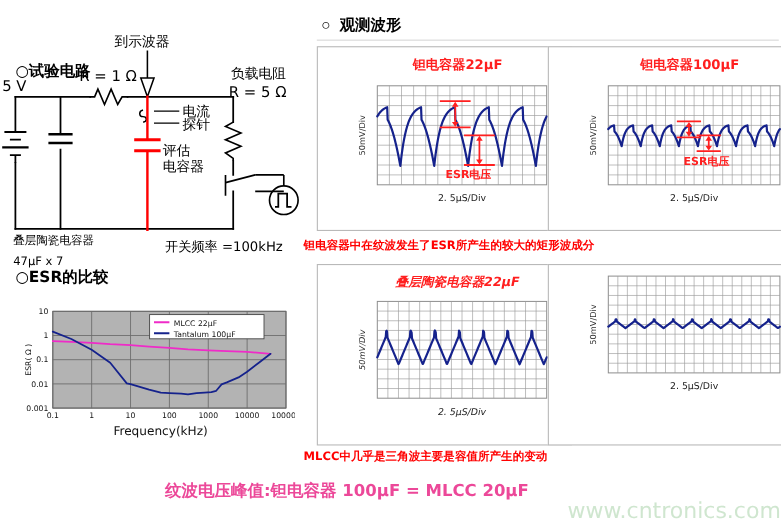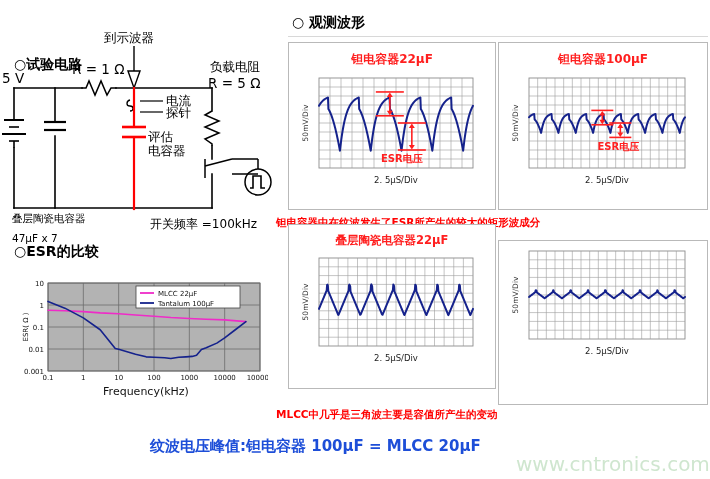--- a/index.html
+++ b/index.html
@@ -16,26 +16,26 @@
   .ctext{font-size:12.5px;fill:#000;font-family:"DejaVu Sans","Liberation Sans",sans-serif;}
   .ctext-b{font-size:13.5px;fill:#000;font-family:"DejaVu Sans","Liberation Sans",sans-serif;}
   .csmall{font-size:10.5px;fill:#000;font-family:"DejaVu Sans","Liberation Sans",sans-serif;}
 
   
   #esr-wrap{left:18px;top:275px;width:250px;height:125px;}
   .axlabel{font-size:7px;fill:#111;font-family:"DejaVu Sans","Liberation Sans",sans-serif;}
   .axtitle{font-size:11px;fill:#111;font-family:"DejaVu Sans","Liberation Sans",sans-serif;}
 
   
-  .wpanel{border:1px solid #b9b9b9;background:#fff;}
+  .wpanel{border:1px solid #b9b9b9;background:#fff;padding-left:24px;}
   .wtitle{color:#ff1f1f;font-weight:700;font-size:12px;text-align:center;}
   .wtitle-sm{color:#ff1f1f;font-weight:700;font-size:11.5px;text-align:center;}
 
   .caption-red{color:#ff0000;font-weight:700;font-size:10.5px;}
-  .bottomline{color:#1d4ed8;font-weight:700;font-size:15px;}
+  .bottomline{color:#ec4899;font-weight:700;font-size:15px;}
 
   .wm{color:#cfe6cf;font-size:20px;font-family:"DejaVu Sans","Liberation Sans",sans-serif;
       letter-spacing:0px;}
   .divider{background:#d8d8d8;}
 </style>
 </head>
 <body>
 
 <div class="abs sec-head nosel" style="left:14px;top:8px;margin-top:48px;">○试验电路</div>
 
@@ -164,21 +164,21 @@
       <path d="M30.00 35.20 L46.86 35.71 L65.33 36.62 L82.19 37.84 L100.67 38.75 L117.52 40.03 L136.00 41.19 L152.86 42.51 L171.33 43.44 L188.19 44.25 L206.67 44.91 L227.94 46.65" fill="none" stroke="#ef2bc8" stroke-width="1.6" stroke-linejoin="round" stroke-linecap="round"></path>
       <path d="M30.00 26.45 L46.86 33.14 L65.33 42.87 L82.19 54.75 L97.24 73.53 L100.67 74.29 L117.52 79.20 L128.16 81.84 L136.00 82.29 L146.64 82.75 L152.86 83.50 L160.70 82.29 L167.91 81.84 L174.13 81.42 L178.55 80.25 L183.43 74.49 L188.19 72.66 L198.83 68.12 L206.67 62.89 L217.30 54.75 L227.94 46.65" fill="none" stroke="#15228c" stroke-width="1.6" stroke-linejoin="round" stroke-linecap="round"></path>
       <rect x="118" y="11" width="104" height="22" fill="#fff" stroke="#444" stroke-width="0.8"></rect>
       <line x1="122" y1="18" x2="136" y2="18" stroke="#ef2bc8" stroke-width="1.8"></line>
       <text x="140" y="21" class="axlabel" font-size="8">MLCC 22μF</text>
       <line x1="122" y1="28" x2="136" y2="28" stroke="#15228c" stroke-width="1.8"></line>
       <text x="140" y="31" class="axlabel" font-size="8">Tantalum 100μF</text>
     </svg>
 </div>
 
-<div class="abs sec-head nosel" style="left:292px;top:14px;">○ 观测波形</div>
+<div class="abs sec-head nosel" style="left:292px;top:14px;font-family:Liberation Mono, monospace;">○ 观测波形</div>
 
 <div class="abs divider" style="left:288px;top:36px;width:420px;height:1px;"></div>
 
 <div class="abs wpanel" style="left:288px;top:42px;width:206px;height:166px;">
   <div class="wtitle nosel" style="margin-top:8px;">钽电容器22μF</div>
   <svg class="wave-svg" width="206" height="130" style="display:block;">
       <rect x="30" y="10" width="154" height="90" fill="#fff" stroke="#8c8c8c" stroke-width="0.9"></rect>
       <line x1="41" y1="10" x2="41" y2="100" stroke="#9c9c9c" stroke-width="0.6"></line>
       <line x1="52" y1="10" x2="52" y2="100" stroke="#9c9c9c" stroke-width="0.6"></line>
       <line x1="63" y1="10" x2="63" y2="100" stroke="#9c9c9c" stroke-width="0.6"></line>
@@ -260,21 +260,21 @@
       <line x1="110.32" y1="69.4" x2="132.32" y2="69.4" stroke="#ff2020" stroke-width="1.6"></line>
       <line x1="121.32" y1="57" x2="121.32" y2="67.4" stroke="#ff2020" stroke-width="1.6"></line>
       <path d="M118.32 60 L121.32 55.5 L124.32 60 Z" fill="#ff2020"></path>
       <path d="M118.32 64.4 L121.32 68.9 L124.32 64.4 Z" fill="#ff2020"></path>
       <text x="119.32" y="82" text-anchor="middle" font-size="10" font-weight="700" fill="#ff2020" font-family="&quot;DejaVu Sans&quot;,&quot;Liberation Sans&quot;,sans-serif">ESR电压</text>
     </svg>
 </div>
 
 <div class="abs caption-red nosel" style="left:276px;top:216px;">钽电容器中在纹波发生了ESR所产生的较大的矩形波成分</div>
 
-<div class="abs wpanel" style="left:288px;top:224px;width:206px;height:163px;">
+<div class="abs wpanel" style="left:288px;top:240px;width:206px;height:163px;font-style:italic;">
   <div class="wtitle-sm nosel" style="margin-top:8px;">叠层陶瓷电容器22μF</div>
   <svg class="wave-svg" width="206" height="128" style="display:block;">
       <rect x="30" y="10" width="154" height="88" fill="#fff" stroke="#8c8c8c" stroke-width="0.9"></rect>
       <line x1="39.625" y1="10" x2="39.625" y2="98" stroke="#9c9c9c" stroke-width="0.6"></line>
       <line x1="49.25" y1="10" x2="49.25" y2="98" stroke="#9c9c9c" stroke-width="0.6"></line>
       <line x1="58.875" y1="10" x2="58.875" y2="98" stroke="#9c9c9c" stroke-width="0.6"></line>
       <line x1="68.5" y1="10" x2="68.5" y2="98" stroke="#9c9c9c" stroke-width="0.6"></line>
       <line x1="78.125" y1="10" x2="78.125" y2="98" stroke="#9c9c9c" stroke-width="0.6"></line>
       <line x1="87.75" y1="10" x2="87.75" y2="98" stroke="#9c9c9c" stroke-width="0.6"></line>
       <line x1="97.375" y1="10" x2="97.375" y2="98" stroke="#9c9c9c" stroke-width="0.6"></line>

